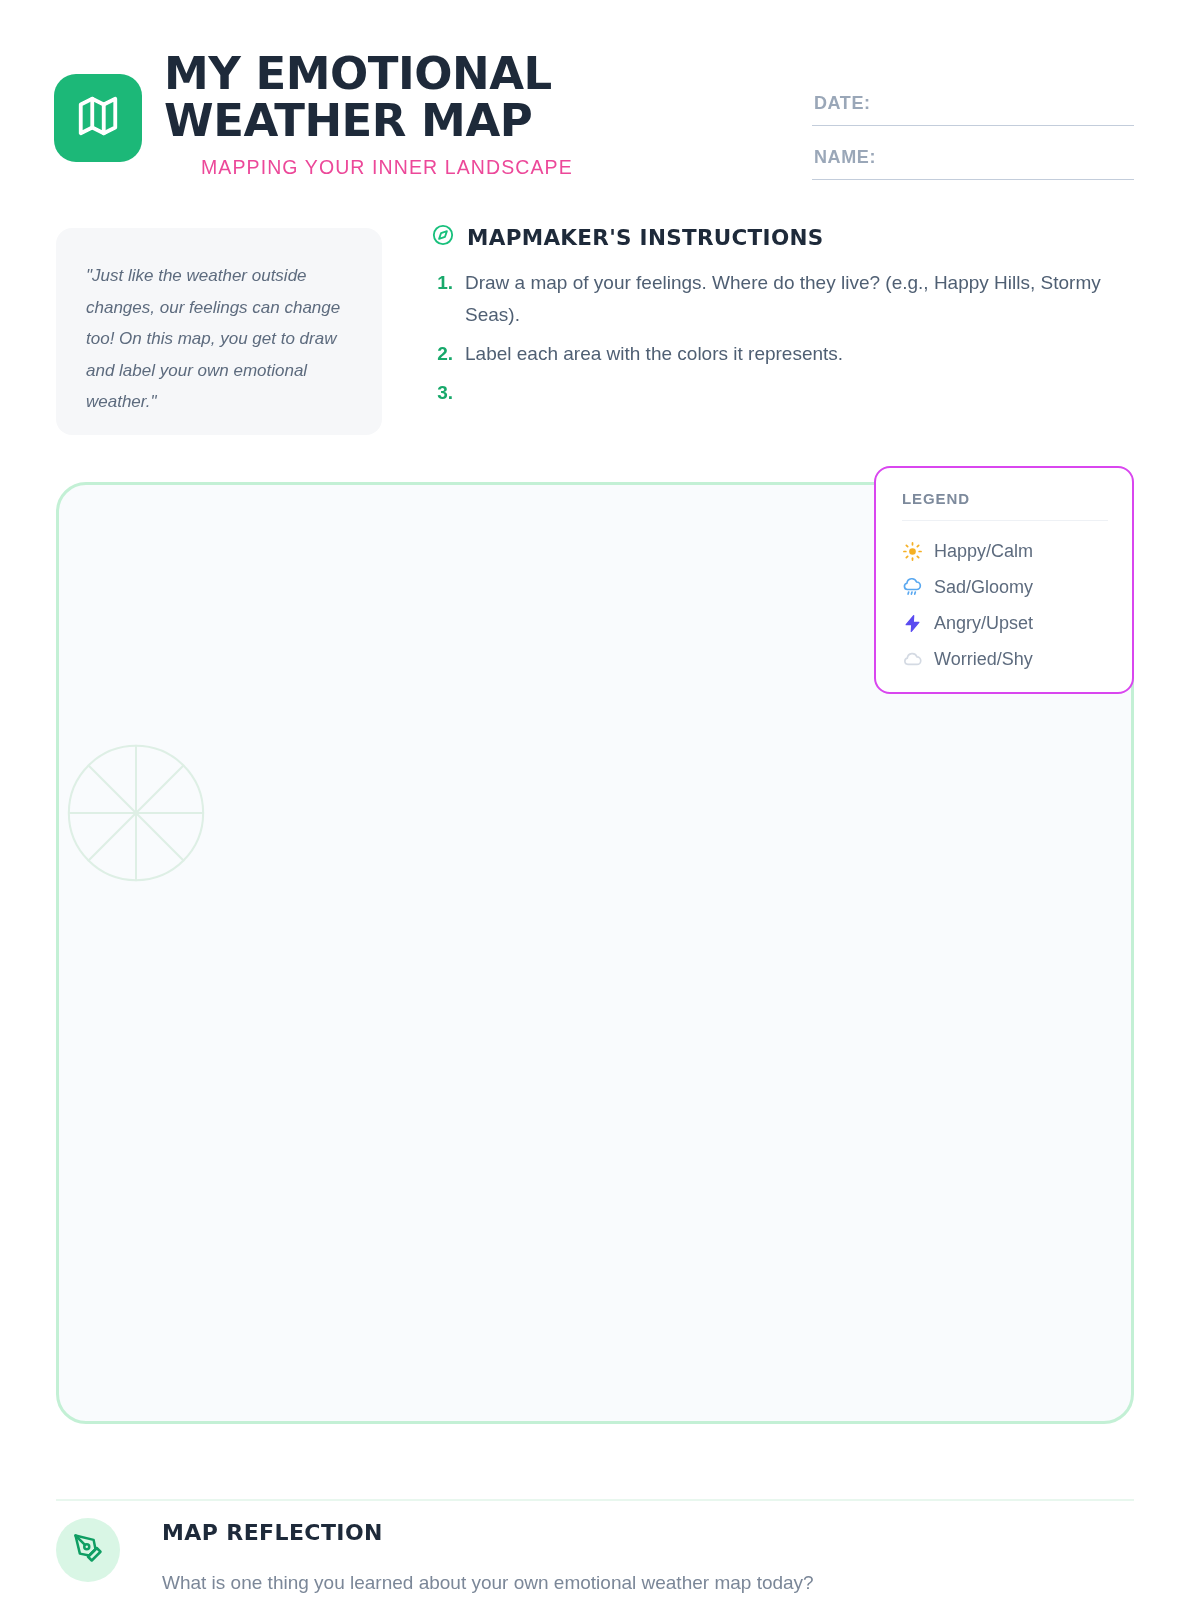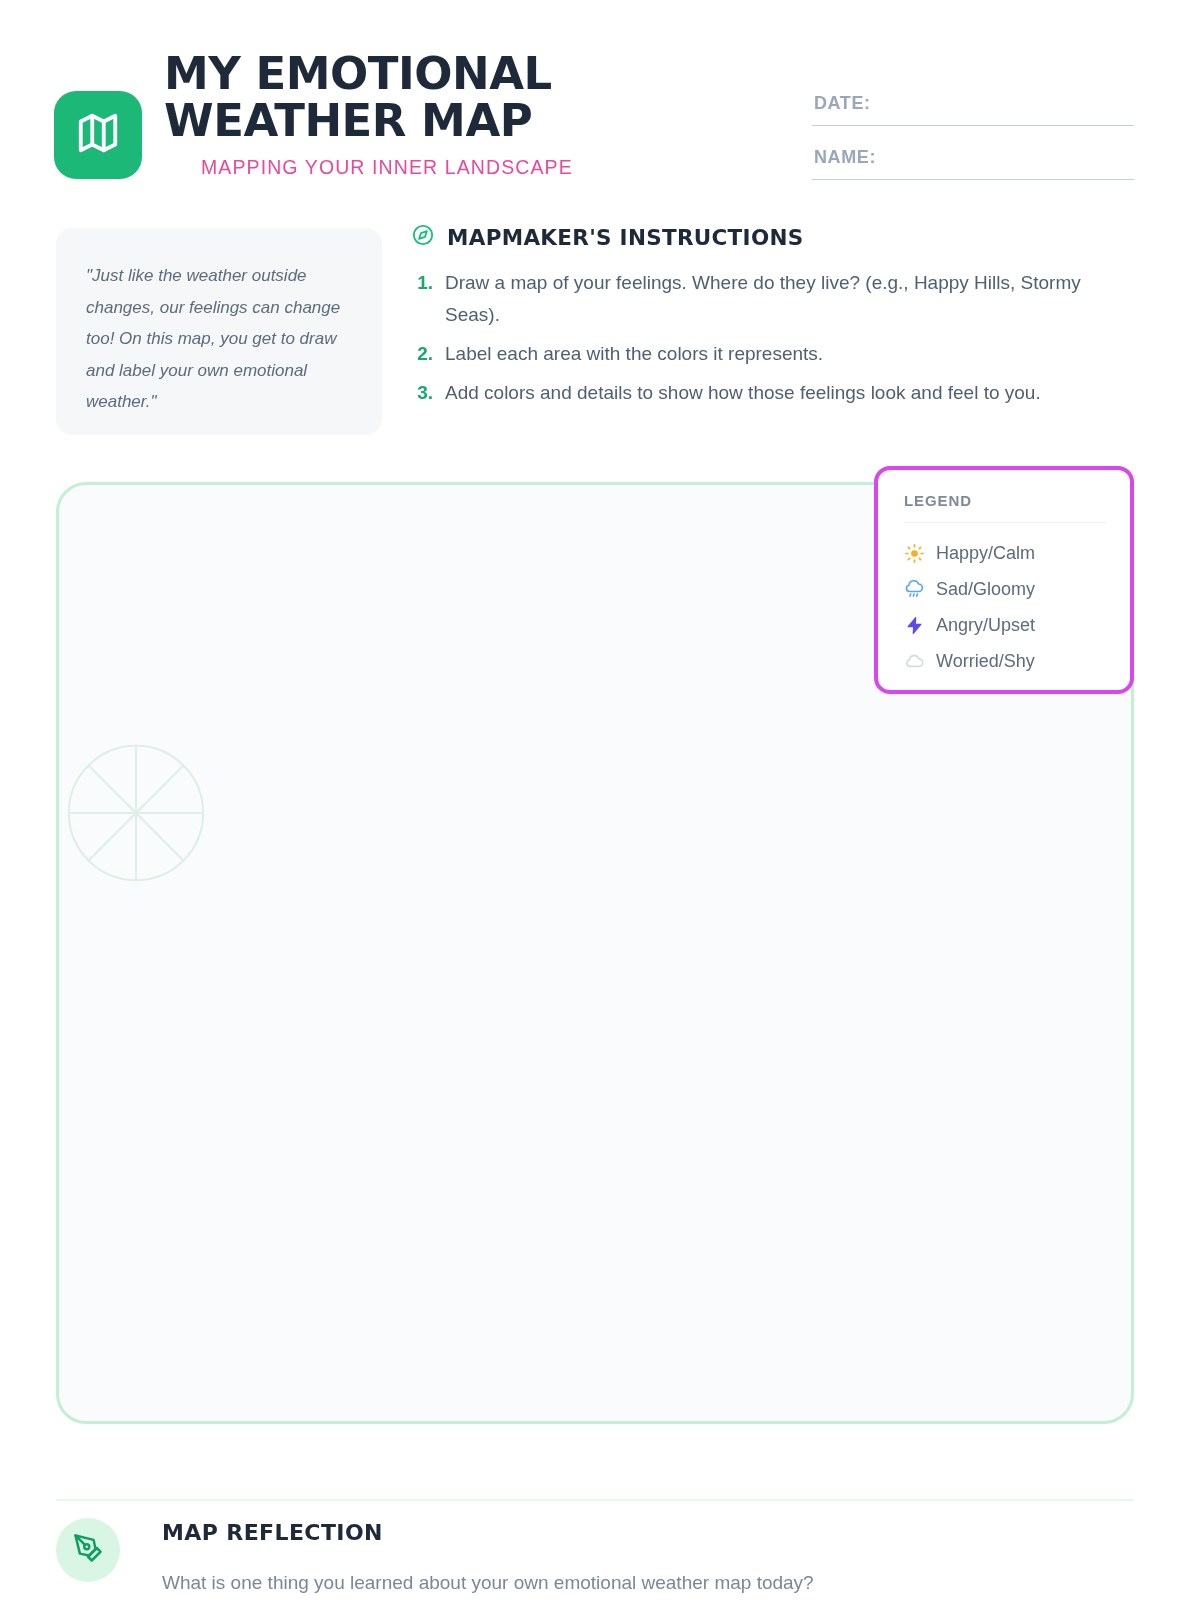--- a/index.html
+++ b/index.html
@@ -26,21 +26,21 @@
     top: 50px;
     width: 1080px;
     height: 140px;
   }
 
   .brand {
     position: absolute;
     left: 0;
     top: 0;
     display: flex;
-    align-items: flex-end;
+    align-items: center;
     gap: 22px;
   }
 
   .logo-badge {
     width: 88px;
     height: 88px;
     border-radius: 22px;
     background: #1cb878;
     display: flex;
     align-items: center;
@@ -112,21 +112,21 @@
   .quote-text {
     font-size: 17px;
     line-height: 31.5px;
     font-style: italic;
     color: #5d6b7e;
   }
 
   
   .instructions {
     position: absolute;
-    left: 412px;
+    left: 432px;
     top: 224px;
     width: 690px;
   }
 
   .instructions-head {
     display: flex;
     align-items: center;
     gap: 13px;
     margin-bottom: 17px;
   }
@@ -186,21 +186,21 @@
   }
 
   
   .legend {
     position: absolute;
     left: 874px;
     top: 466px;
     width: 260px;
     height: 228px;
     background: #ffffff;
-    border: 4px solid #d946ef;
+    border: 2px solid #d946ef;
     border-radius: 16px;
     padding: 22px 24px 18px 26px;
   }
 
   .legend-title {
     font-size: 15px;
     font-weight: 700;
     letter-spacing: 0.9px;
     color: #7d8a9c;
     text-transform: uppercase;
@@ -338,21 +338,20 @@
       <li class="instr-item">
         <span class="instr-num">1.</span>
         <span class="instr-text">Draw a map of your feelings. Where do they live? (e.g., Happy Hills, Stormy Seas).</span>
       </li>
       <li class="instr-item">
         <span class="instr-num">2.</span>
         <span class="instr-text">Label each area with the colors it represents.</span>
       </li>
       <li class="instr-item">
         <span class="instr-num">3.</span>
-        <span class="instr-text">Add colors and details to show how those feelings look and feel to you.</span>
       </li>
     </ol>
   </div>
 
   <div class="draw-area"></div>
 
   <div class="compass">
     <svg width="146" height="146" viewBox="0 0 100 100" fill="none" stroke="#deefe5" stroke-width="1.4" stroke-linecap="round">
       <circle cx="50" cy="50" r="46"></circle>
       <line x1="50" y1="4" x2="50" y2="96"></line>

